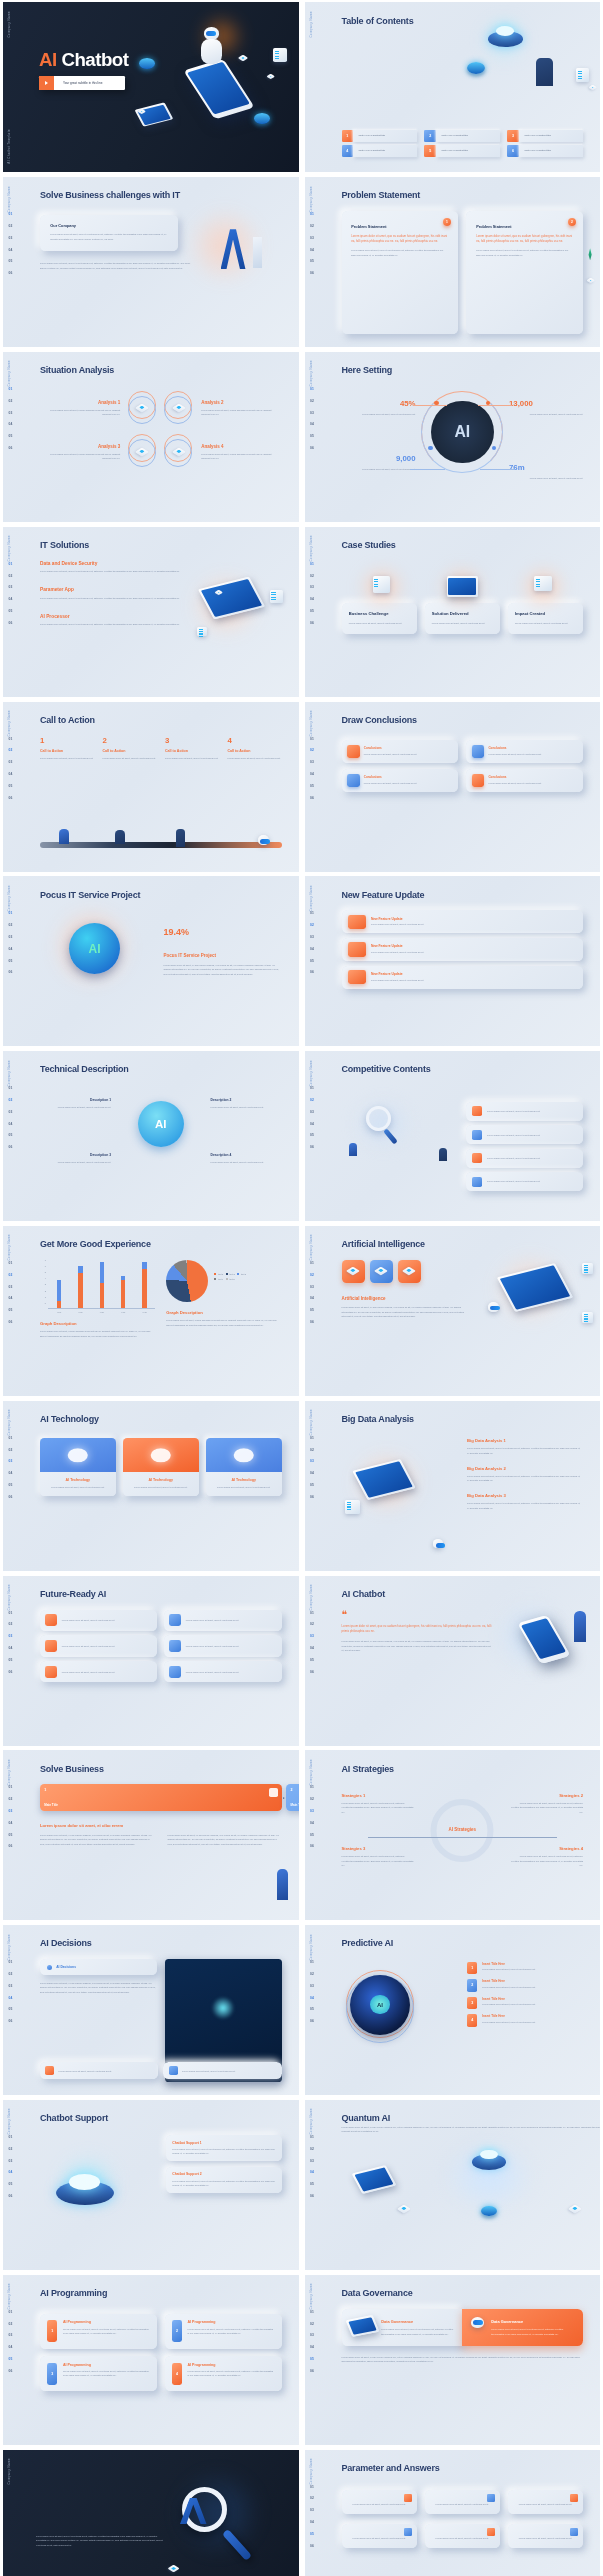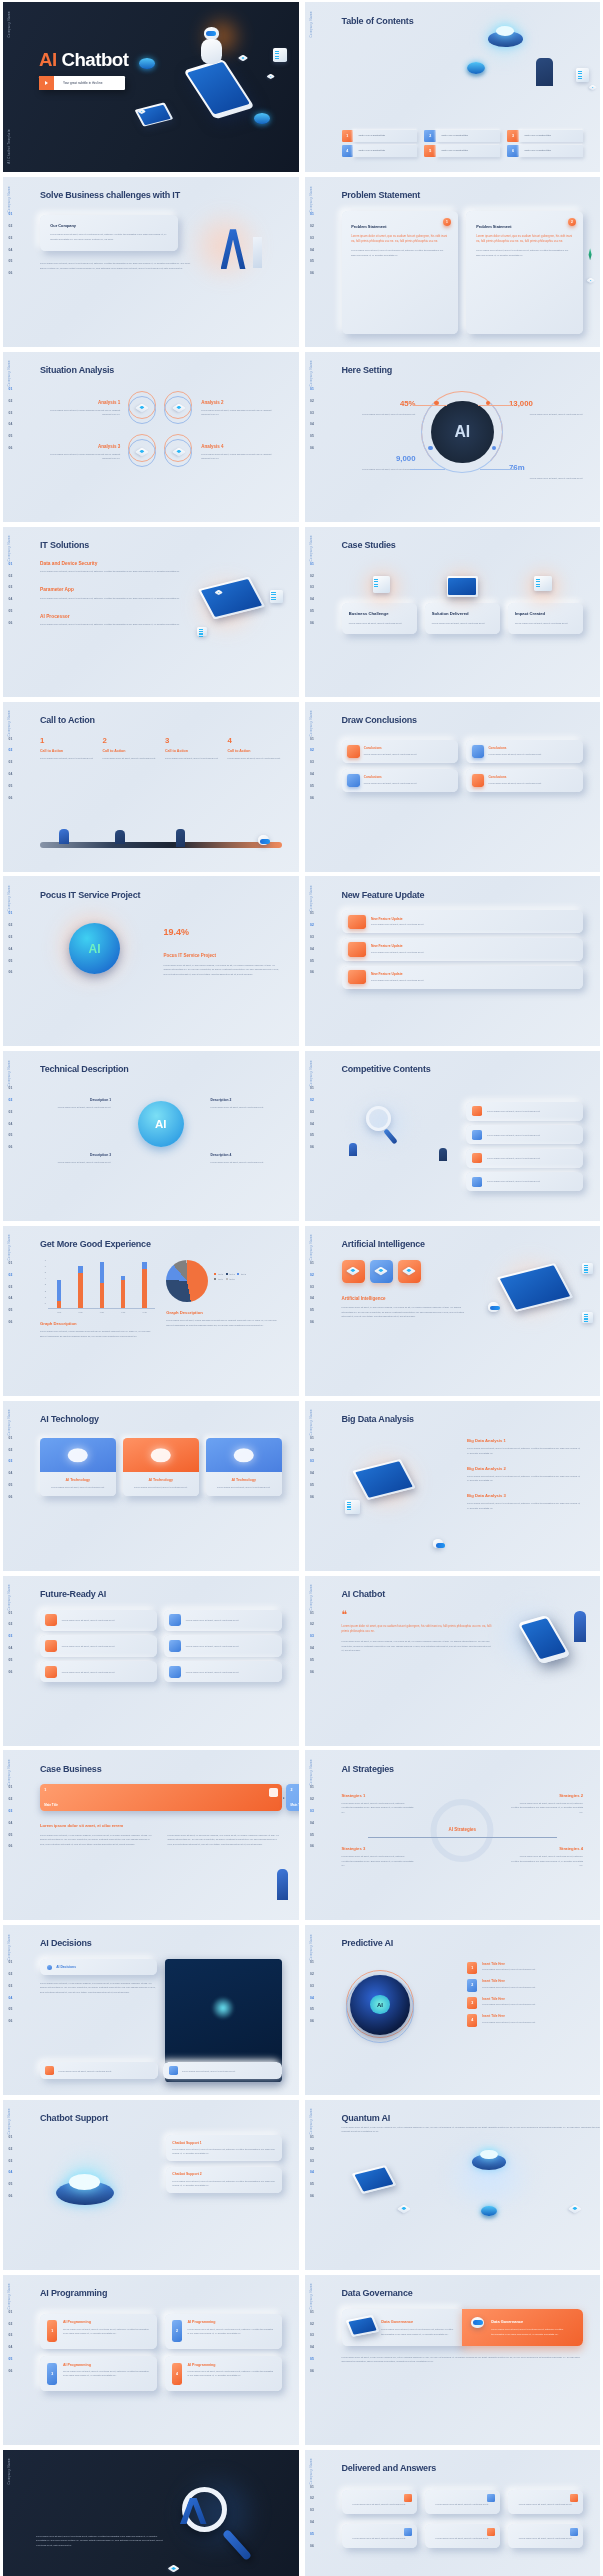--- a/index.html
+++ b/index.html
@@ -998,21 +998,21 @@
 
     <div class="nav">
           <i class="">01</i>
           <i class="">02</i>
           <i class="on">03</i>
           <i class="">04</i>
           <i class="">05</i>
           <i class="">06</i>
         </div>
   </div>
-      <div class="stitle">Case Business</div>
+      <div class="stitle">Solve Business</div>
       <div class="body-pad">
       <div style="display:flex;align-items:center;margin-bottom:12px">
 
           <div class="sb" style="background:linear-gradient(145deg,#ff9d6e,#f2622c);color:#fff;box-shadow:0 3px 6.6px rgba(90,110,150,.35)">
             <span class="n">1</span>
             <span class="t">Main Title</span>
             <span style="position:absolute;right:3.6px;top:3.6px;width:9px;height:9px;border-radius:1.8px;background:rgba(255,255,255,.9)"></span>
           </div>
           <div class="arrowr">▸</div>
           <div class="sb" style="background:linear-gradient(145deg,#7fb2f5,#3d7ddb);color:#fff;box-shadow:0 3px 6.6px rgba(90,110,150,.35)">
@@ -1333,21 +1333,21 @@
 
     <div class="nav">
           <i class="">01</i>
           <i class="">02</i>
           <i class="">03</i>
           <i class="">04</i>
           <i class="on">05</i>
           <i class="">06</i>
         </div>
   </div>
-      <div class="stitle">Delivered and Answers</div>
+      <div class="stitle">Parameter and Answers</div>
       <div class="body-pad">
       <div style="display:grid;grid-template-columns:repeat(3,1fr);gap:7.8px;margin-top:6px">
         <div class="ncard qa">
           <div class="bg" style="background:linear-gradient(145deg,#ff9d6e,#f2622c)"></div>
           <h5></h5>
             <p class="lorem ">Lorem ipsum dolor sit amet, laoreet expetenda seeut.</p>
         </div>
           <div class="ncard qa">
           <div class="bg" style="background:linear-gradient(145deg,#7fb2f5,#3d7ddb)"></div>
           <h5></h5>

